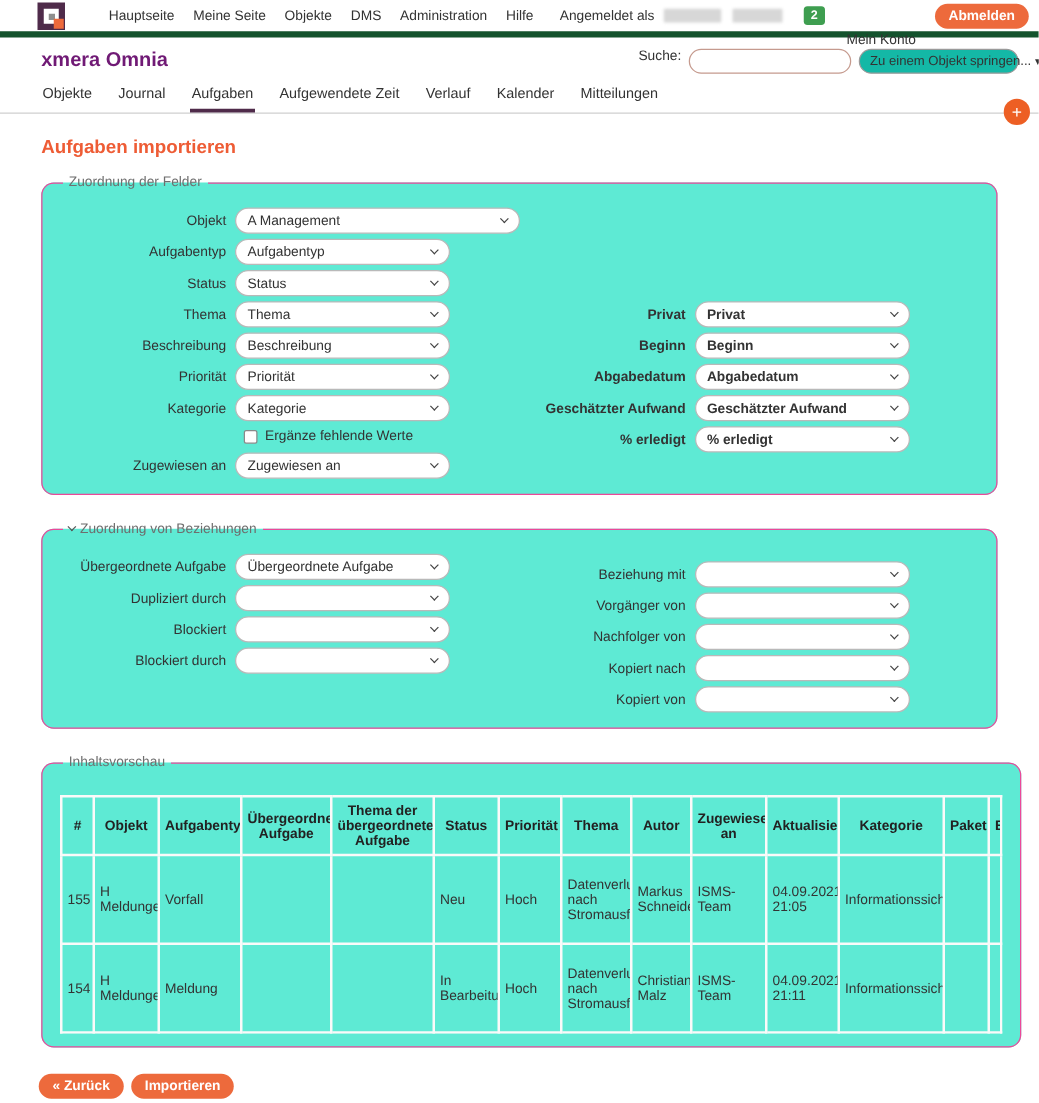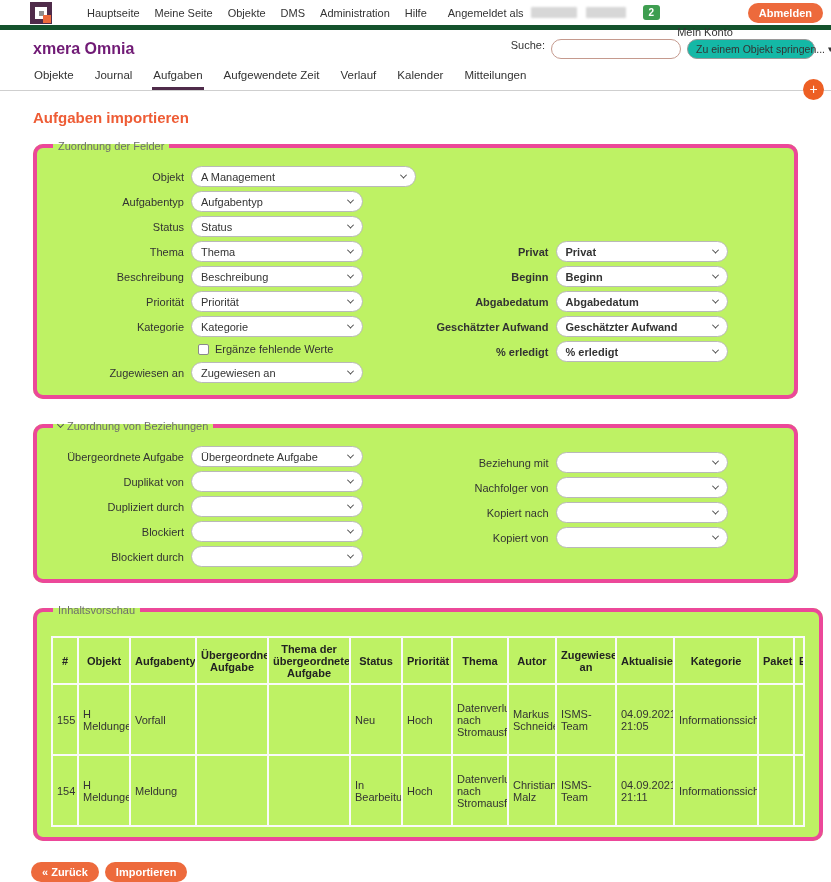--- a/index.html
+++ b/index.html
@@ -42,21 +42,21 @@
   .tab { padding:2px 1px 6px; cursor:pointer; border-bottom:3px solid transparent; }
   .tab.active { border-bottom:3px solid #4F2B4A; }
   .plus-btn { position:absolute; right:7px; bottom:-10px; width:21px; height:21px;
     border-radius:50%; background:#ED5F24; color:#fff; border:none; font-size:14px;
     line-height:19px; text-align:center; cursor:pointer; padding:0; }
 
   
   main { padding:2px 33px 0; }
   .page-title { color:#EE5C35; font-size:15px; font-weight:bold; margin:16px 0 14px; }
 
-  fieldset.box { border:4px solid #ec4899; background:#bef264; border-radius:10px;
+  fieldset.box { border:1px solid #ec4899; background:#5eead4; border-radius:10px;
     margin:0 0 21px; padding:12px 14px 10px; }
   fieldset.box legend { font-size:11px; color:#6e6e6e; padding:0 5px; margin-left:2px; }
   .legend-toggle { cursor:pointer; display:flex; align-items:center; gap:4px; }
   .chev-down { width:5px; height:5px; border-right:1.5px solid #555; border-bottom:1.5px solid #555;
     display:inline-block; transform:rotate(45deg); margin-top:-3px; }
 
   .form-grid { display:flex; }
   .fcol { width:50%; }
   .frow { display:flex; align-items:center; height:25px; }
   .flabel { width:140px; text-align:right; padding-right:7px; font-size:11px; flex:none; }
@@ -251,27 +251,20 @@
     <div class="form-grid">
       <div class="fcol">
         <div class="frow">
           <span class="flabel">Übergeordnete Aufgabe</span>
           <div class="fselect">
             <span>Übergeordnete Aufgabe</span>
             <span class="schev"></span>
           </div>
         </div>
         <div class="frow">
-          <span class="flabel">Duplikat von</span>
-          <div class="fselect">
-            <span></span>
-            <span class="schev"></span>
-          </div>
-        </div>
-        <div class="frow">
           <span class="flabel">Dupliziert durch</span>
           <div class="fselect">
             <span></span>
             <span class="schev"></span>
           </div>
         </div>
         <div class="frow">
           <span class="flabel">Blockiert</span>
           <div class="fselect">
             <span></span>
@@ -282,20 +275,27 @@
           <span class="flabel">Blockiert durch</span>
           <div class="fselect">
             <span></span>
             <span class="schev"></span>
           </div>
         </div>
       </div>
       <div class="fcol offset2">
         <div class="frow">
           <span class="flabel">Beziehung mit</span>
+          <div class="fselect">
+            <span></span>
+            <span class="schev"></span>
+          </div>
+        </div>
+        <div class="frow">
+          <span class="flabel">Vorgänger von</span>
           <div class="fselect">
             <span></span>
             <span class="schev"></span>
           </div>
         </div>
         <div class="frow">
           <span class="flabel">Nachfolger von</span>
           <div class="fselect">
             <span></span>
             <span class="schev"></span>

